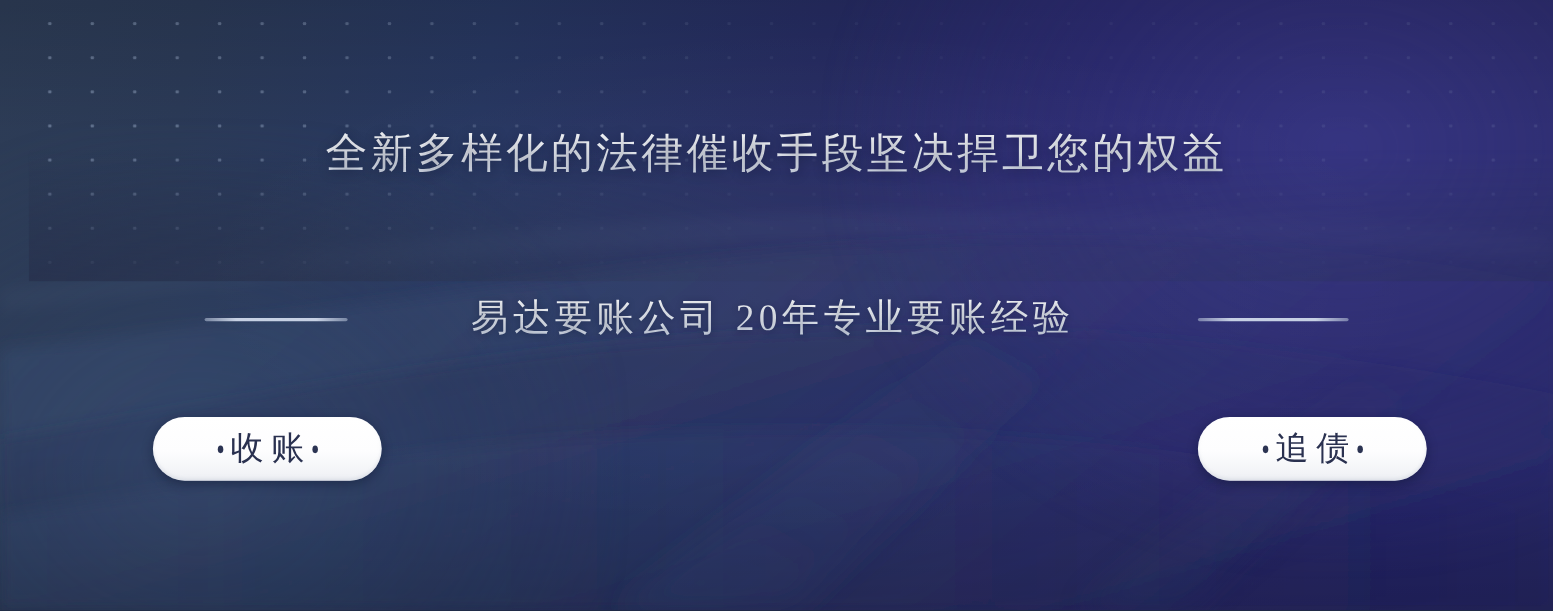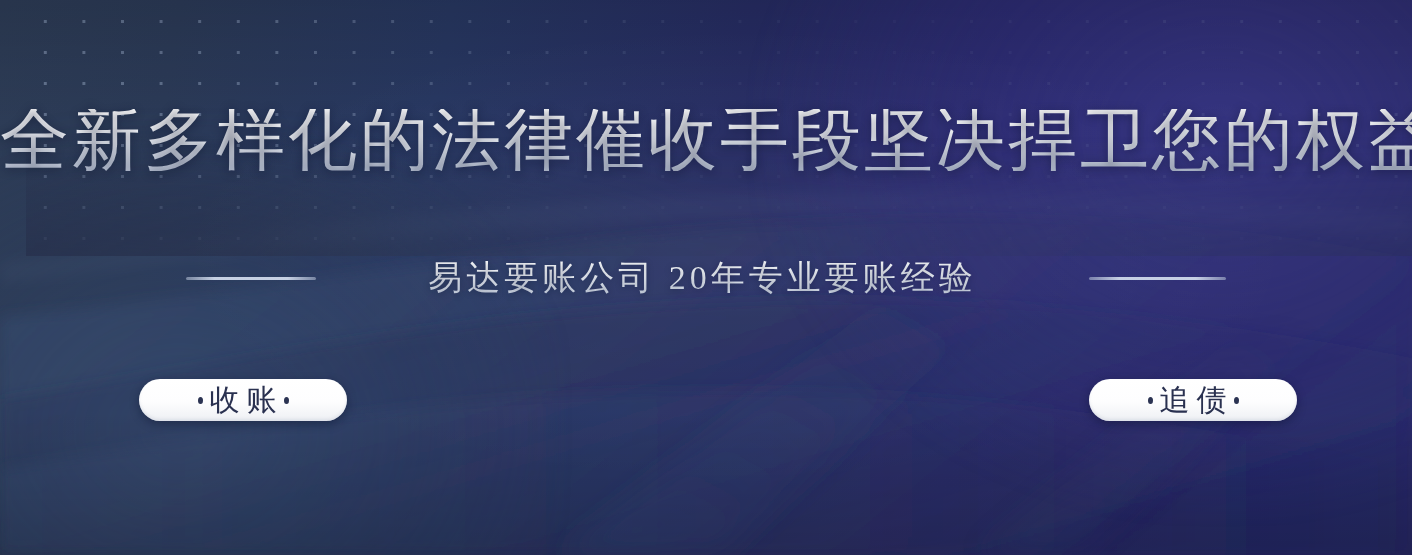--- a/index.html
+++ b/index.html
@@ -123,36 +123,36 @@
     position: absolute;
     inset: 0;
   }
 
   .headline {
     position: absolute;
     top: 109px;
     left: 0;
     width: 1412px;
     text-align: center;
-    font-size: 69px;
+    font-size: 38px;
     line-height: 62px;
     letter-spacing: 3px;
     color: #f2f5fa;
     white-space: nowrap;
     background: linear-gradient(180deg, #ffffff 0%, #f4f7fb 42%, #bcc6d8 100%);
     -webkit-background-clip: text;
     background-clip: text;
     -webkit-text-fill-color: transparent;
     text-shadow: 0 2px 10px rgba(10,16,40,0.45);
     font-weight: 400;
   }
 
   .sub-row {
     position: absolute;
-    top: 256px;
+    top: 268px;
     left: 0;
     width: 1412px;
     display: flex;
     align-items: center;
     justify-content: center;
     gap: 12px;
   }
 
   .rule {
     height: 3px;
@@ -184,21 +184,21 @@
     position: absolute;
     top: 379px;
     left: 139px;
     width: 1158px;
     display: flex;
     justify-content: space-between;
   }
 
   .pill {
     width: 208px;
-    height: 42px;
+    height: 58px;
     border-radius: 29px;
     background: linear-gradient(180deg, #ffffff 0%, #fdfdfe 55%, #eef0f4 100%);
     box-shadow: 0 3px 10px rgba(8,12,36,0.38),
                 inset 0 -2px 3px rgba(190,196,210,0.35);
     display: flex;
     align-items: center;
     justify-content: center;
     gap: 0;
     cursor: pointer;
   }

